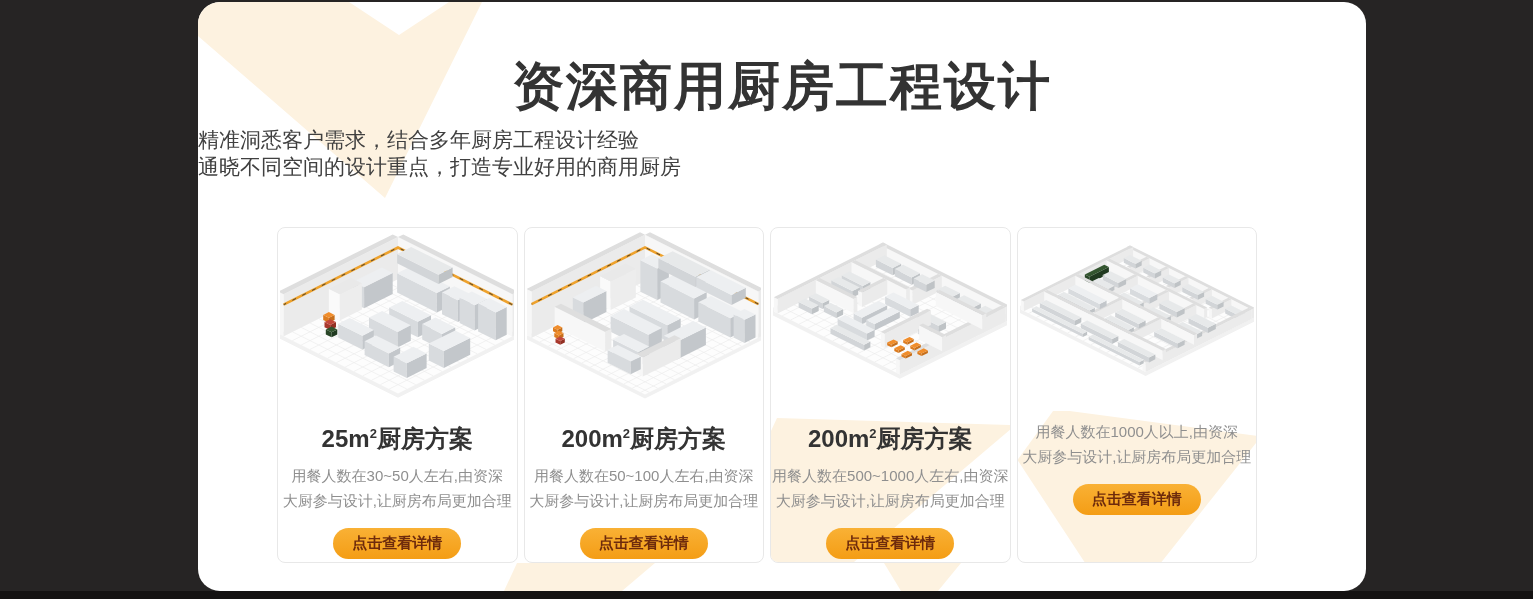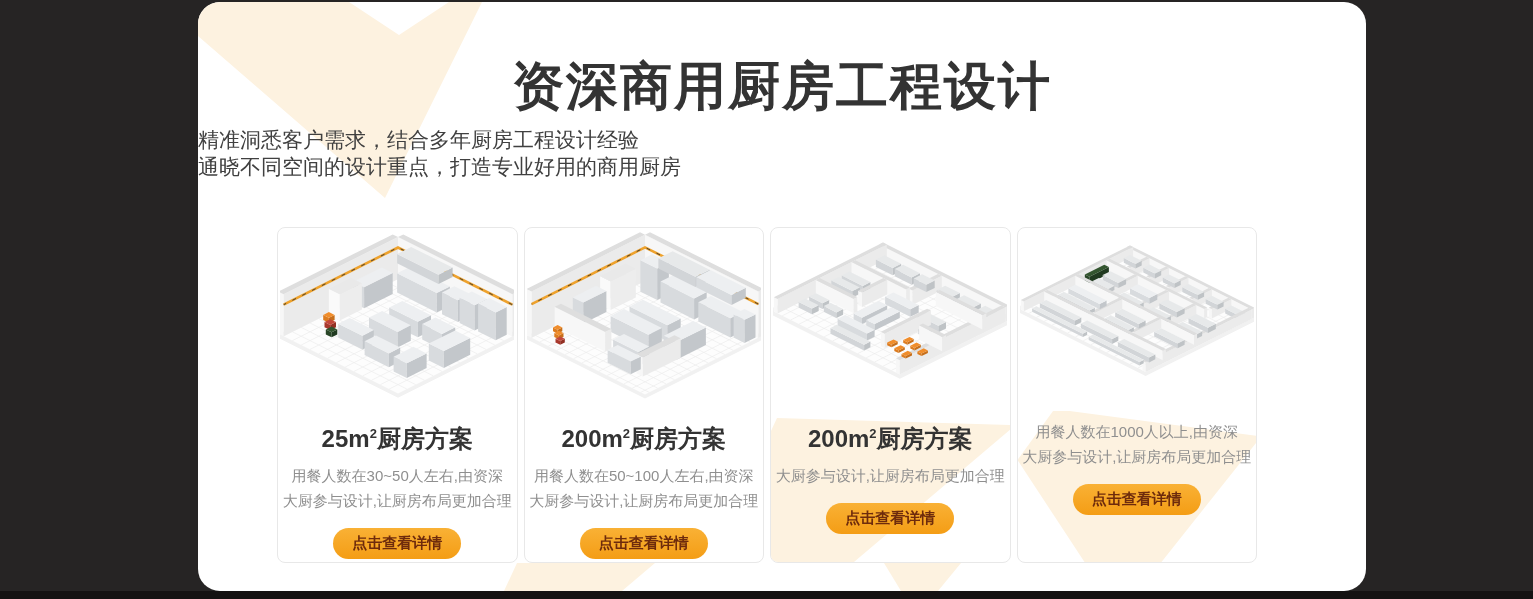--- a/index.html
+++ b/index.html
@@ -406,20 +406,21 @@
             <polygon points="64.6,87.8 94.0,102.5 94.0,109.6 64.6,94.9" fill="#d8dbde"></polygon>
             <polygon points="101.6,98.8 94.0,102.5 94.0,109.6 101.6,105.8" fill="#c3c7cb"></polygon>
             <polygon points="72.2,84.1 101.6,98.8 94.0,102.5 64.6,87.8" fill="#edeff1"></polygon>
             <polygon points="57.5,96.9 91.1,113.7 91.1,119.5 57.5,102.7" fill="#d2d5d8"></polygon>
             <polygon points="97.4,110.5 91.1,113.7 91.1,119.5 97.4,116.3" fill="#bfc3c6"></polygon>
             <polygon points="63.8,93.7 97.4,110.5 91.1,113.7 57.5,96.9" fill="#e7e9ea"></polygon>
           </svg>
         </div>
       <h3 class="card-title"><span>200m</span><sup>2</sup><span>厨房方案</span></h3>
       <div class="card-desc">
+        <div>用餐人数在500~1000人左右,由资深</div>
         <div>大厨参与设计,让厨房布局更加合理</div>
       </div>
       <button class="detail-btn">点击查看详情</button>
     </div>
 
     <div class="card">
       <div class="wedge wedge4"></div>
       <div class="render">
           <svg width="234" height="180" viewBox="0 0 234 180">
             <polygon points="110.0,20.1 242.6,86.4 125.6,144.9 -7.0,78.6" fill="#f1f1f1"></polygon>

